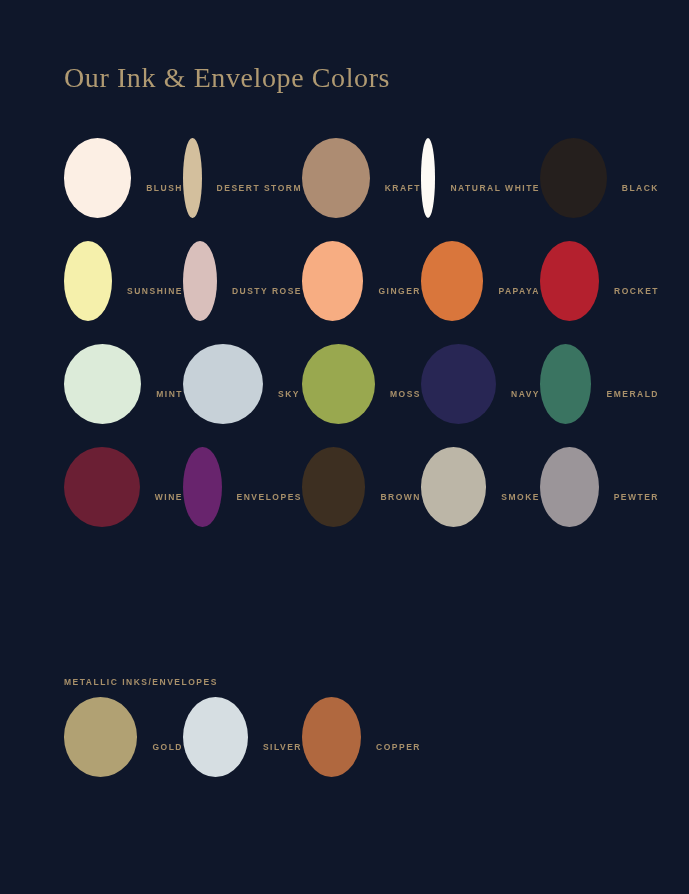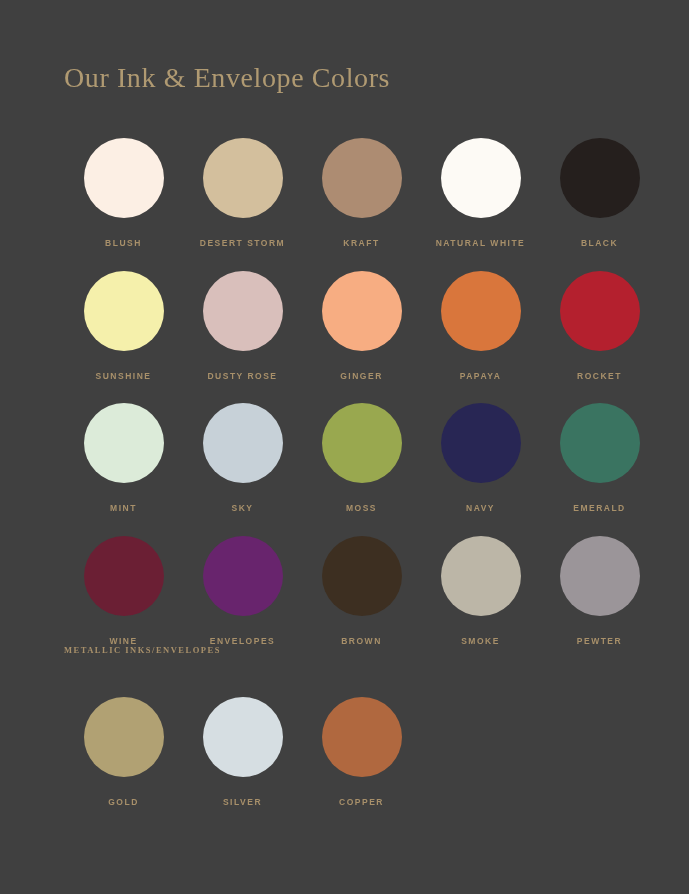--- a/index.html
+++ b/index.html
@@ -11,21 +11,21 @@
     width: 689px;
     height: 894px;
     position: relative;
     font-family: "Liberation Sans", sans-serif;
     overflow: hidden;
   }
 
   .page {
     position: absolute;
     inset: 0;
-    background: #404040;
+    background: #0f172a;
   }
 
   .page-title {
     position: absolute;
     left: 64px;
     top: 62px;
     font-family: "Liberation Serif", serif;
     font-size: 28px;
     font-weight: 400;
     letter-spacing: 0.6px;
@@ -43,22 +43,22 @@
   .swatch-row {
     display: flex;
     width: 100%;
     margin-bottom: 23px;
   }
 
   .swatch-cell {
     width: 119px;
     flex: 0 0 119px;
     display: flex;
-    flex-direction: column;
     align-items: center;
+    gap: 15px;
   }
 
   .swatch-dot {
     width: 80px;
     height: 80px;
     border-radius: 50%;
     display: block;
   }
 
   .swatch-label {
@@ -69,22 +69,22 @@
     letter-spacing: 1.5px;
     color: #a8906a;
     text-align: center;
     white-space: nowrap;
     line-height: 1;
   }
 
   .section-heading {
     position: absolute;
     left: 64px;
-    top: 646px;
-    font-family: Liberation Serif, serif;
+    top: 678px;
+    font-family: Liberation Sans, sans-serif;
     font-size: 8.5px;
     font-weight: 700;
     letter-spacing: 1.5px;
     color: #a8906a;
     white-space: nowrap;
     line-height: 1;
   }
 
   .metallic-grid {
     position: absolute;

